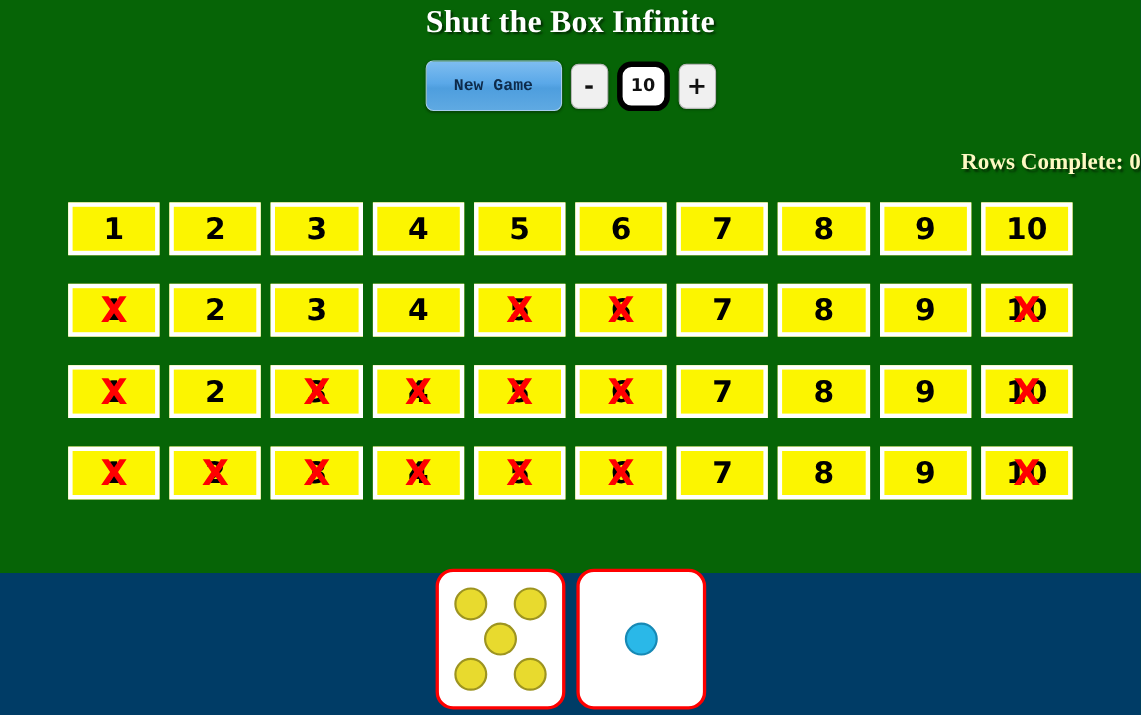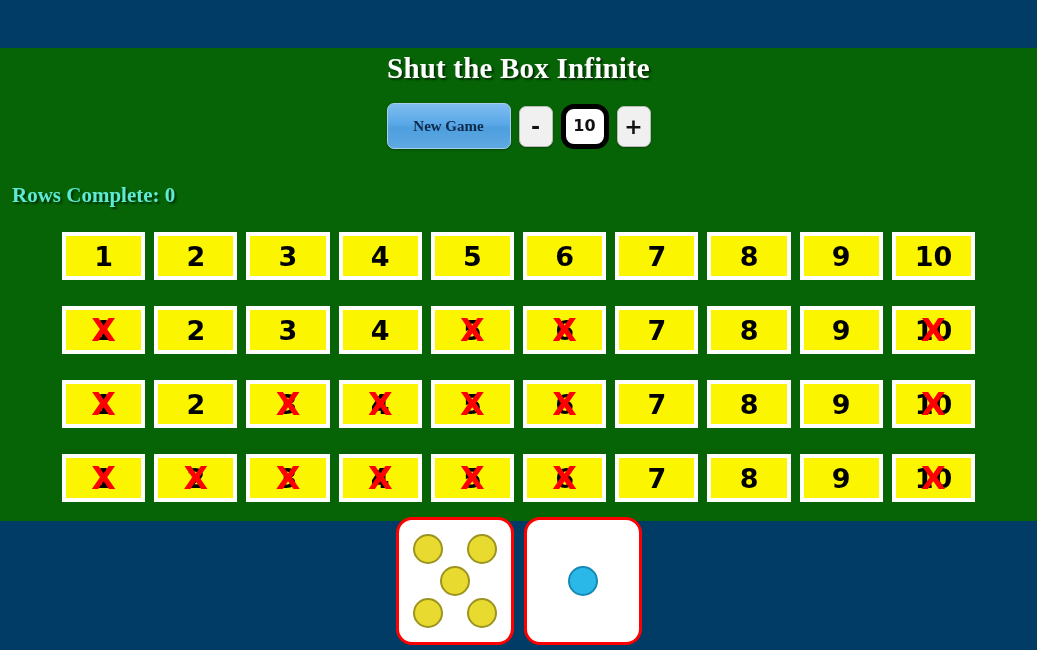--- a/index.html
+++ b/index.html
@@ -18,21 +18,20 @@
 
   
   #board-area {
     position: absolute;
     left: 0;
     top: 0;
     width: 1037px;
     height: 521px;
     background: #066406;
     box-sizing: border-box;
-    margin-top: 48px;
   }
 
   #game-title {
     margin: 0;
     padding-top: 4px;
     text-align: center;
     color: #ffffff;
     font-family: "Liberation Serif", serif;
     font-weight: bold;
     font-size: 29px;
@@ -43,21 +42,21 @@
   
   #controls {
     margin-top: 18px;
     display: flex;
     justify-content: center;
     align-items: center;
     gap: 8px;
   }
 
   .action-btn {
-    font-family: Liberation Serif, serif;
+    font-family: Liberation Mono, monospace;
     font-size: 15px;
     font-weight: bold;
     color: #0d2a4a;
     background: linear-gradient(to bottom, #7ebdf0 0%, #5aa8e8 45%, #4e9ede 55%, #5fa9e2 100%);
     border: 1px solid #a9cdee;
     border-radius: 7px;
     padding: 8px 18px;
     min-width: 124px;
     height: 46px;
     box-sizing: border-box;
@@ -97,22 +96,22 @@
     box-sizing: border-box;
     text-align: center;
     line-height: 34px;
     cursor: pointer;
   }
 
   
   #rows-complete {
     margin: 0;
     margin-top: 34px;
-    text-align: left;
-    color: #5eead4;
+    text-align: right;
+    color: #fef9c3;
     font-family: "Liberation Serif", serif;
     font-weight: bold;
     font-size: 21px;
     text-shadow: 2px 2px 2px rgba(0,0,0,0.5);
     padding-left: 12px;
   }
 
   
   #tile-grid {
     margin-top: 24px;

